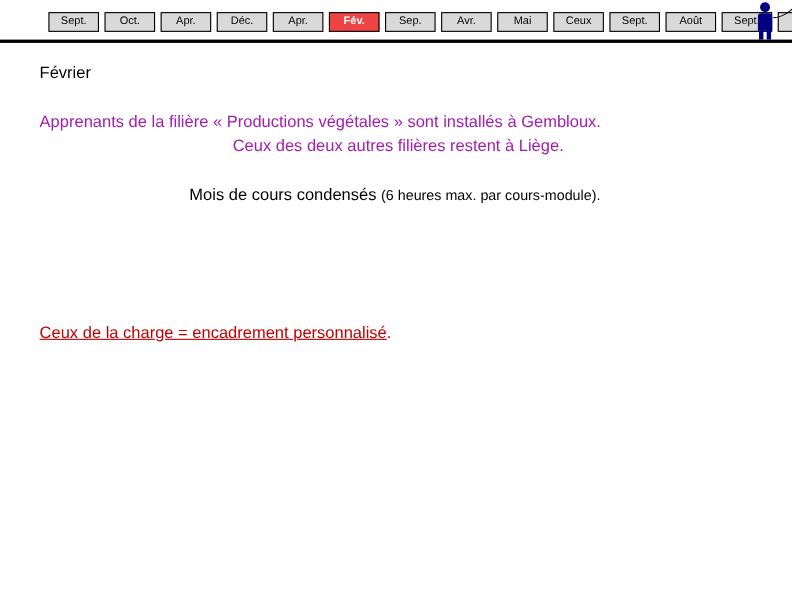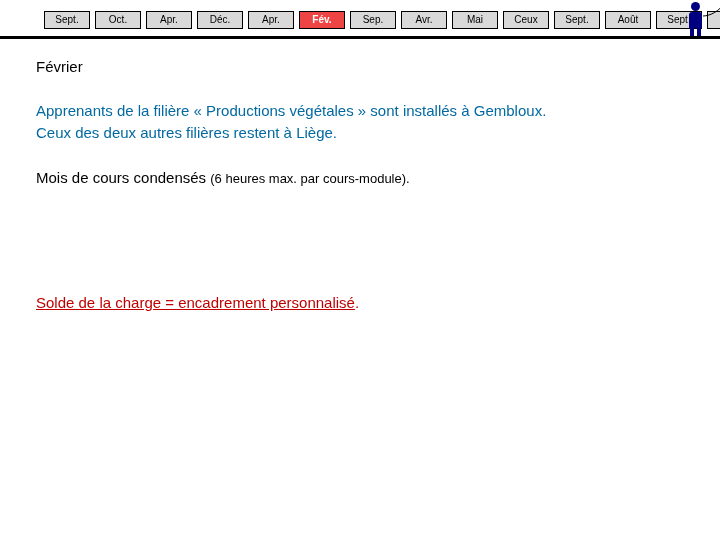--- a/index.html
+++ b/index.html
@@ -126,36 +126,38 @@
     color: #000000;
     font-family: "Liberation Sans", sans-serif;
   }
   .para1 {
     position: absolute;
     left: 36px;
     top: 72px;
     width: 646px;
     font-size: 15px;
     line-height: 22px;
-    color: #0369a1;
+    color: #a21caf;
     text-align: justify;
     text-justify: inter-word;
   }
   .para1 .line2 {
     display: block;
-    text-align: left;
+    text-align: center;
+    margin-left: 6px;
   }
   .para2 {
     position: absolute;
     left: 36px;
     top: 139px;
     width: 646px;
     font-size: 15px;
     line-height: 22px;
     color: #000000;
+    text-align: center;
   }
   .para2 .small {
     font-size: 13px;
   }
   .solde {
     position: absolute;
     left: 36px;
     top: 266px;
     font-size: 15px;
     color: #c00000;
@@ -205,15 +207,15 @@
   <div class="para1">
     <span>Apprenants de la filière « Productions végétales » sont installés à Gembloux.</span>
     <span class="line2">Ceux des deux autres filières restent à Liège.</span>
   </div>
 
   <div class="para2">
     <span>Mois de cours condensés </span><span class="small">(6 heures max. par cours-module).</span>
   </div>
 
   <div class="solde">
-    <span class="u">Solde de la charge = encadrement personnalisé</span><span>.</span>
+    <span class="u">Ceux de la charge = encadrement personnalisé</span><span>.</span>
   </div>
 </div>
 
 </body></html>

